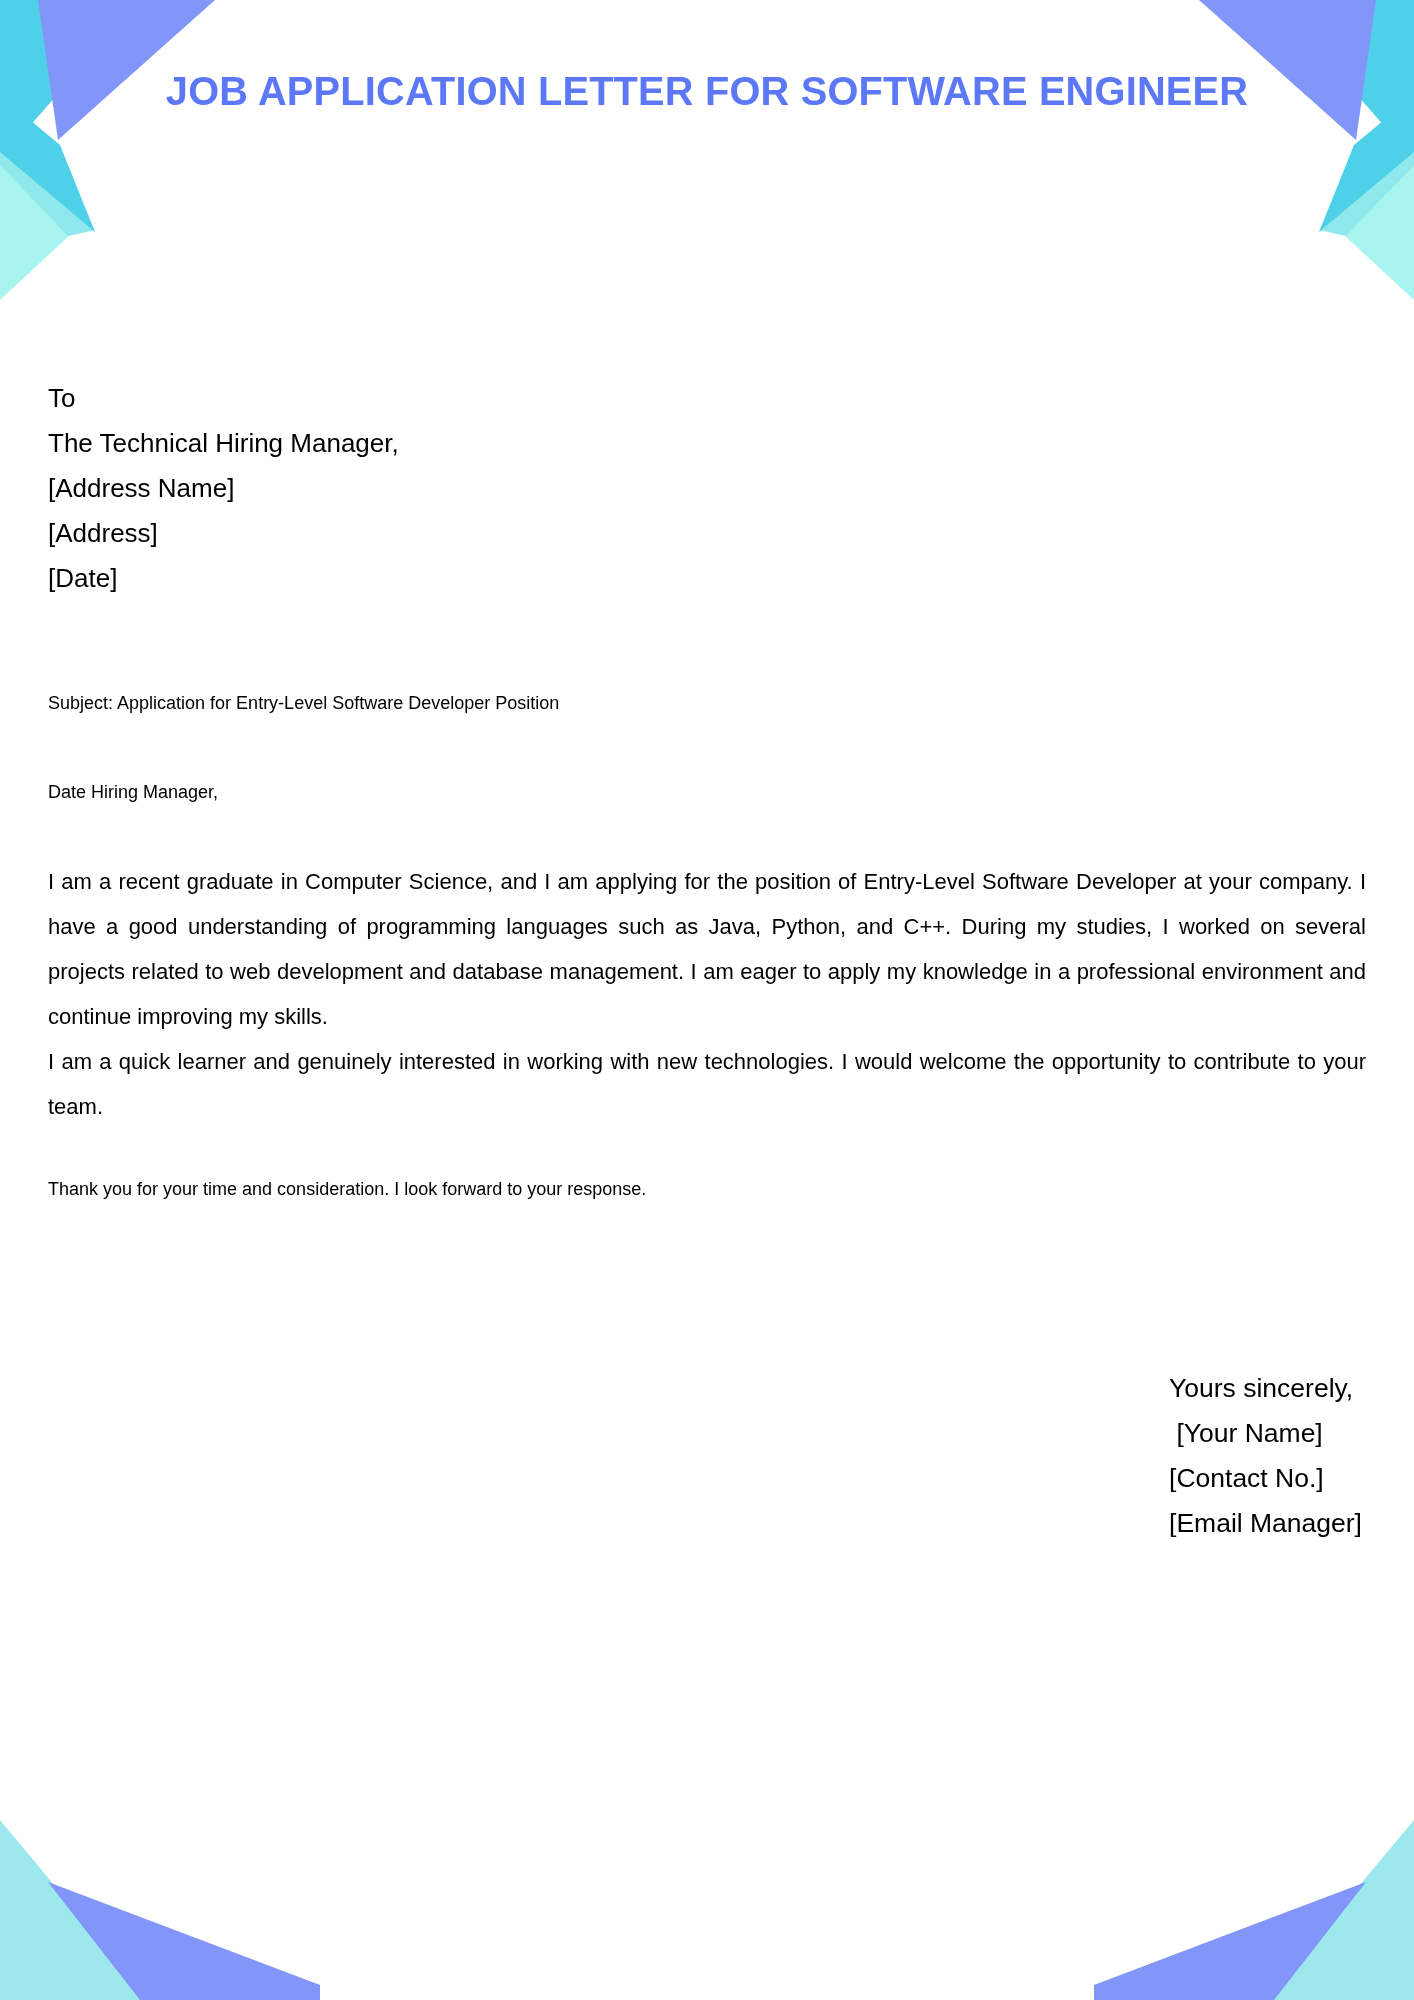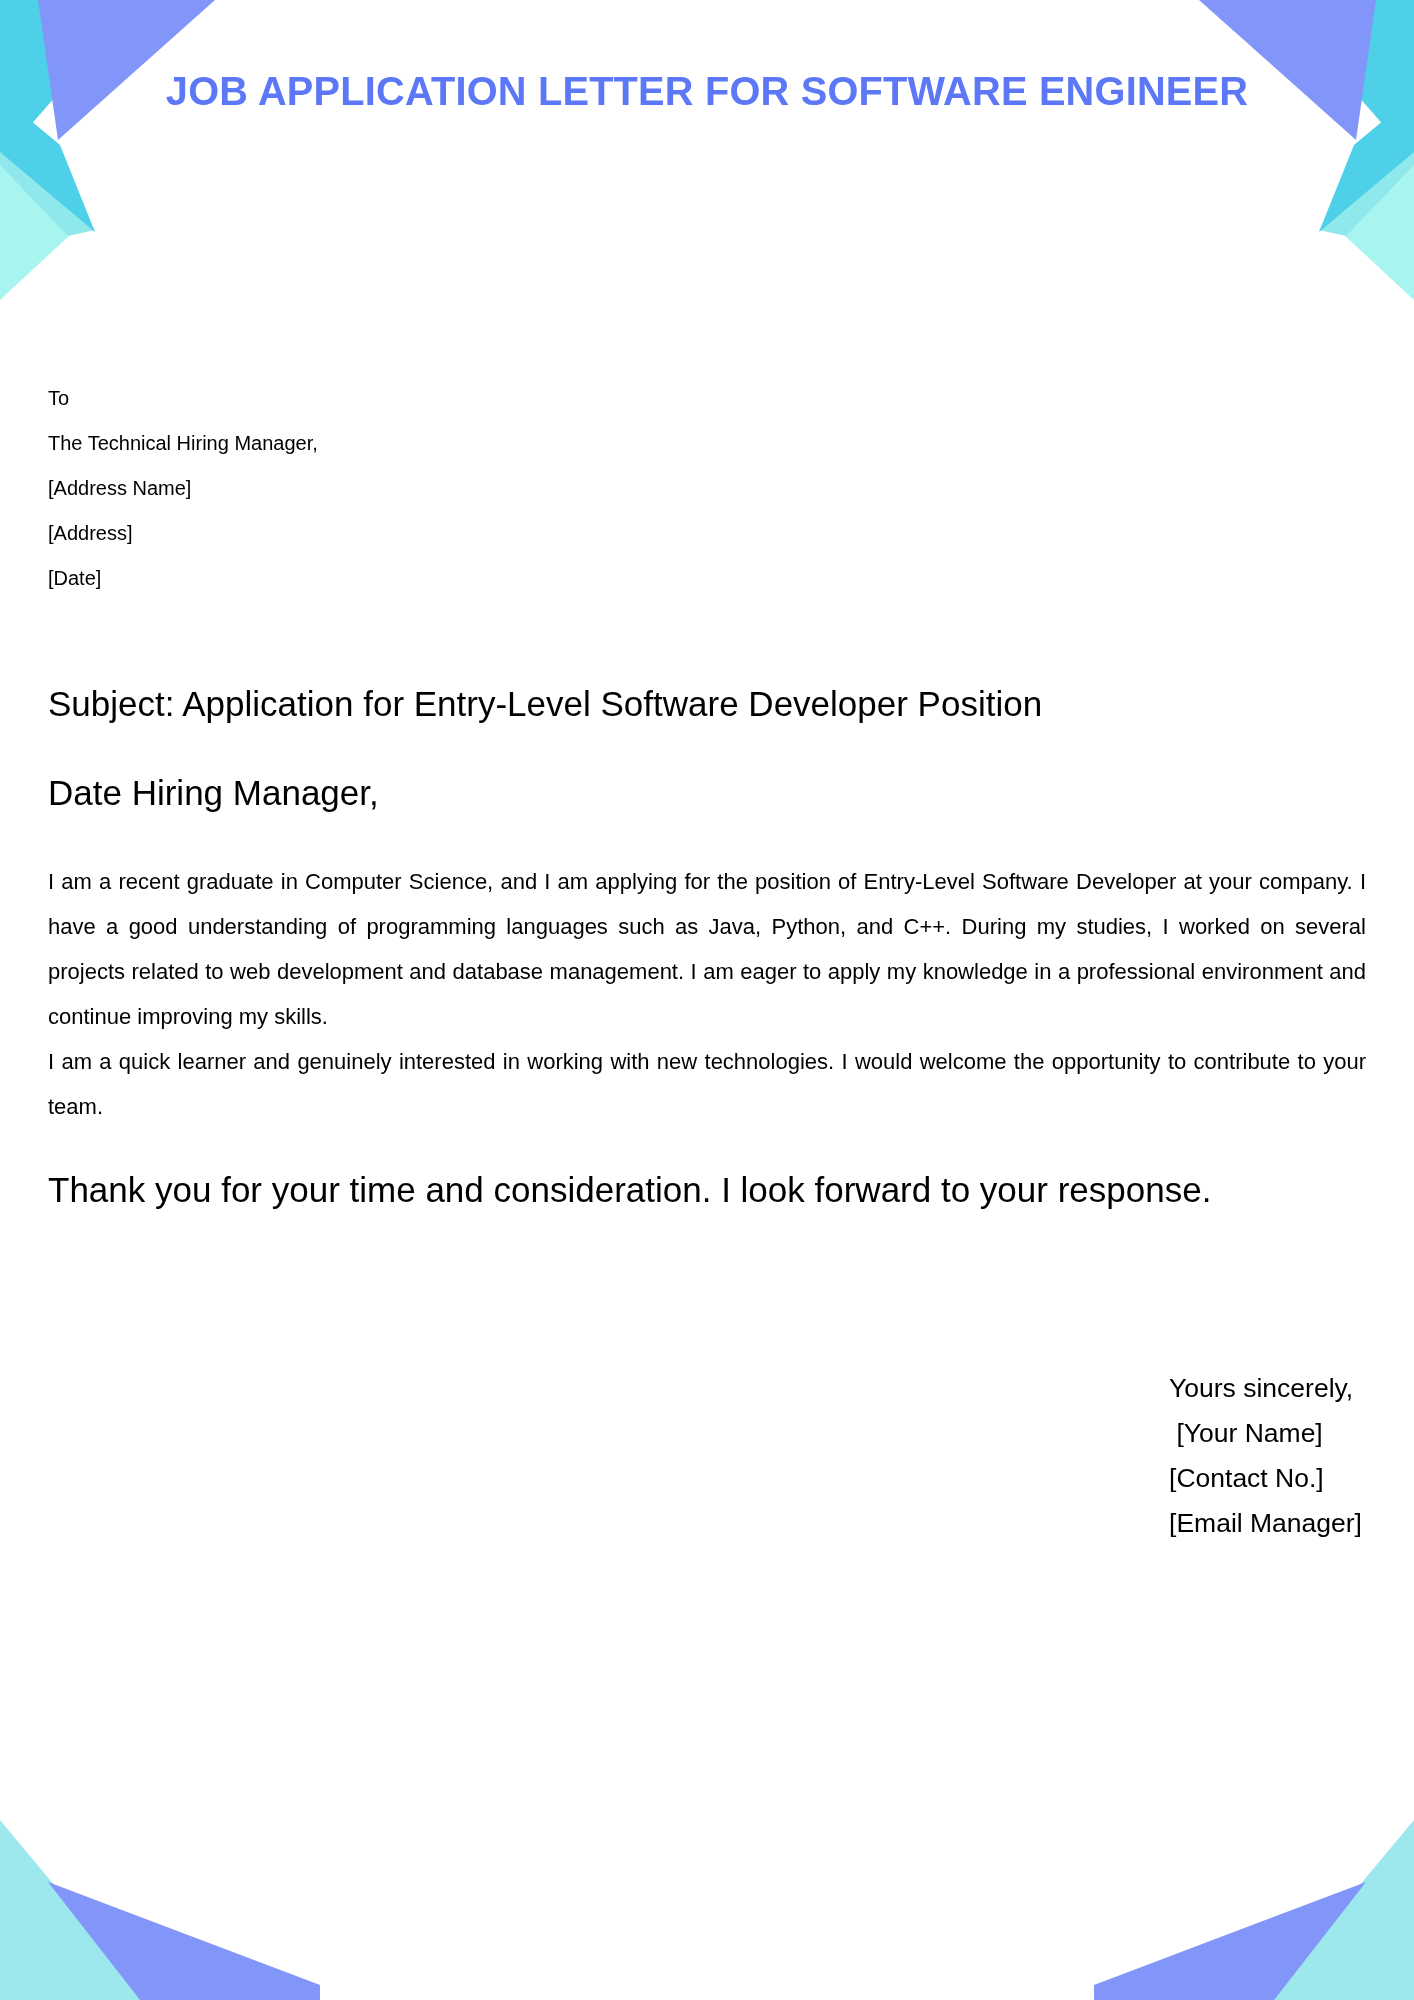--- a/index.html
+++ b/index.html
@@ -49,33 +49,33 @@
     position: absolute;
     left: 48px;
     right: 48px;
     top: 376px;
     color: #000000;
     font-size: 26.5px;
     line-height: 45px;
   }
   .addr-line {
     font-family: "Liberation Sans", sans-serif;
-    font-size: 20px;
+    font-size: 26px;
     line-height: 45px;
     white-space: pre;
   }
   .block-gap-lg { height: 80px; }
   .block-gap-md { height: 44px; }
   .block-gap-sm { height: 38px; }
 
   .subject-line,
   .salutation-line,
   .closing-line {
     font-family: "Liberation Sans", sans-serif;
-    font-size: 35px;
+    font-size: 18px;
     line-height: 45px;
     white-space: pre;
   }
 
   .body-paragraph {
     font-family: "Liberation Sans", sans-serif;
     font-size: 22px;
     line-height: 45px;
     text-align: justify;
     text-justify: inter-word;

